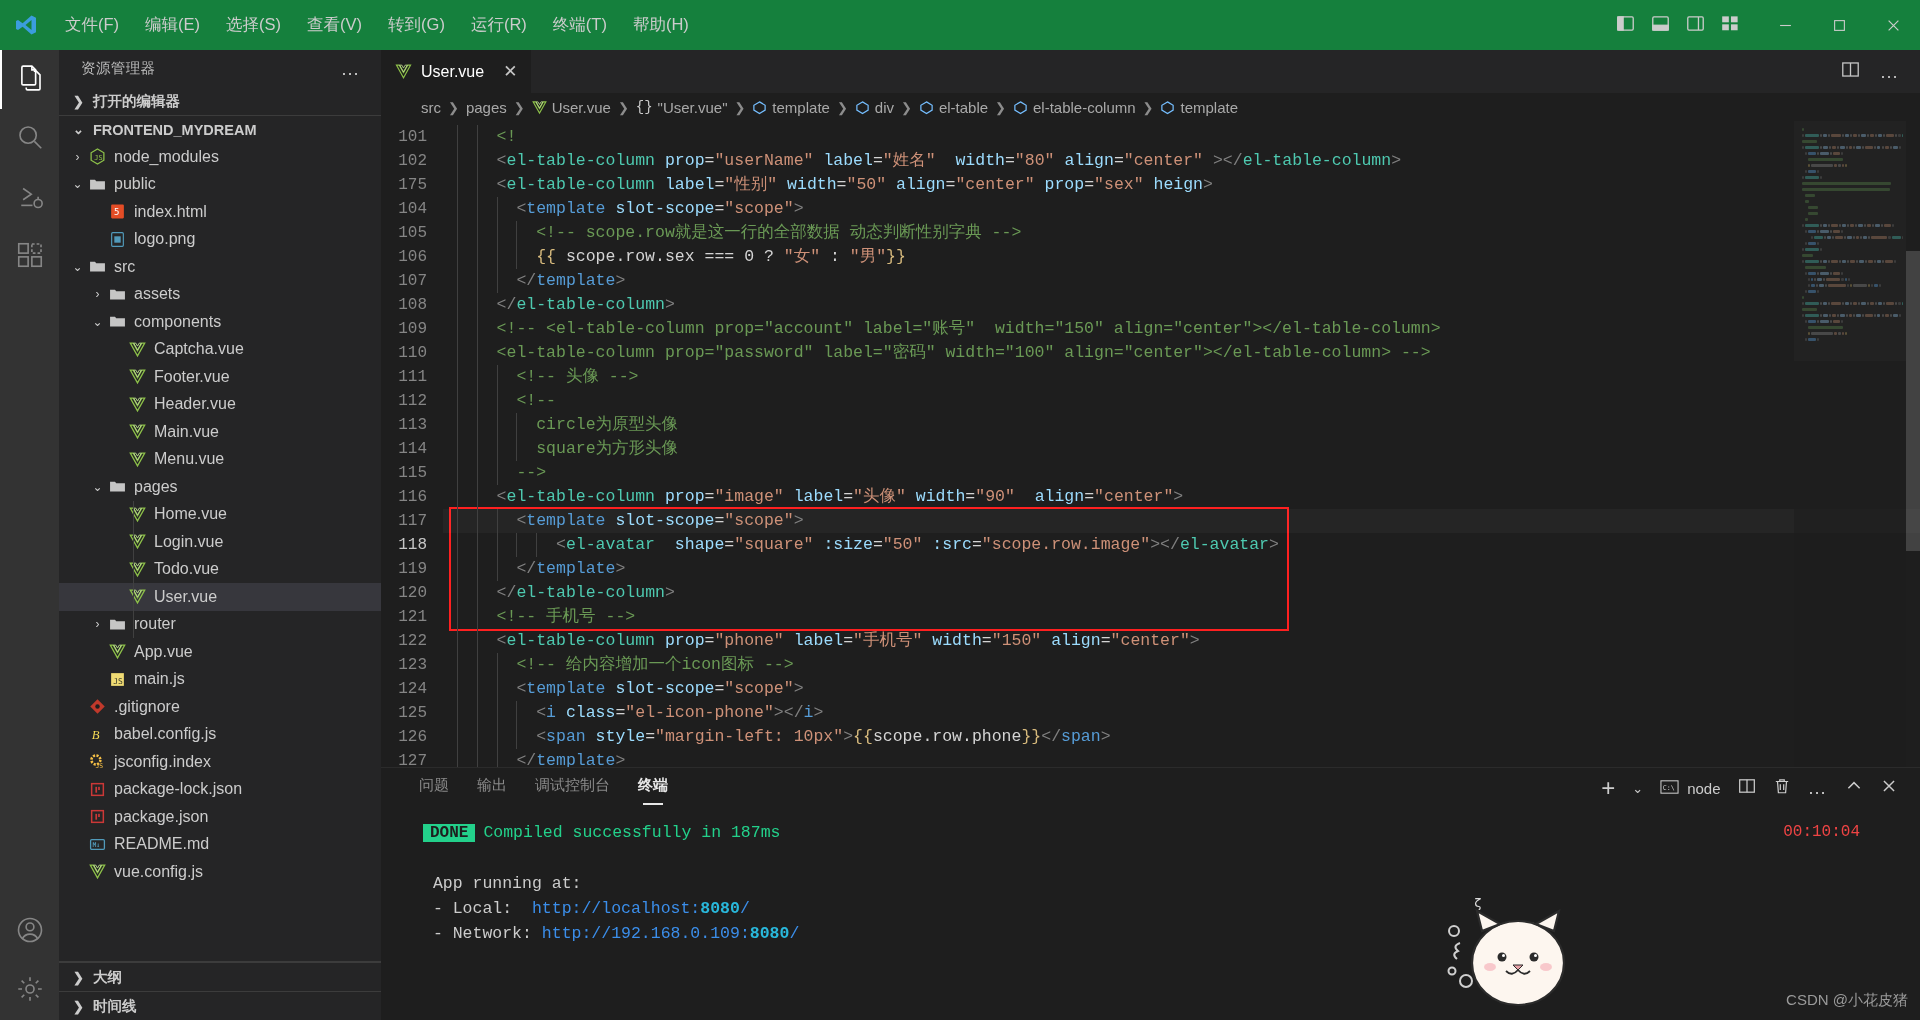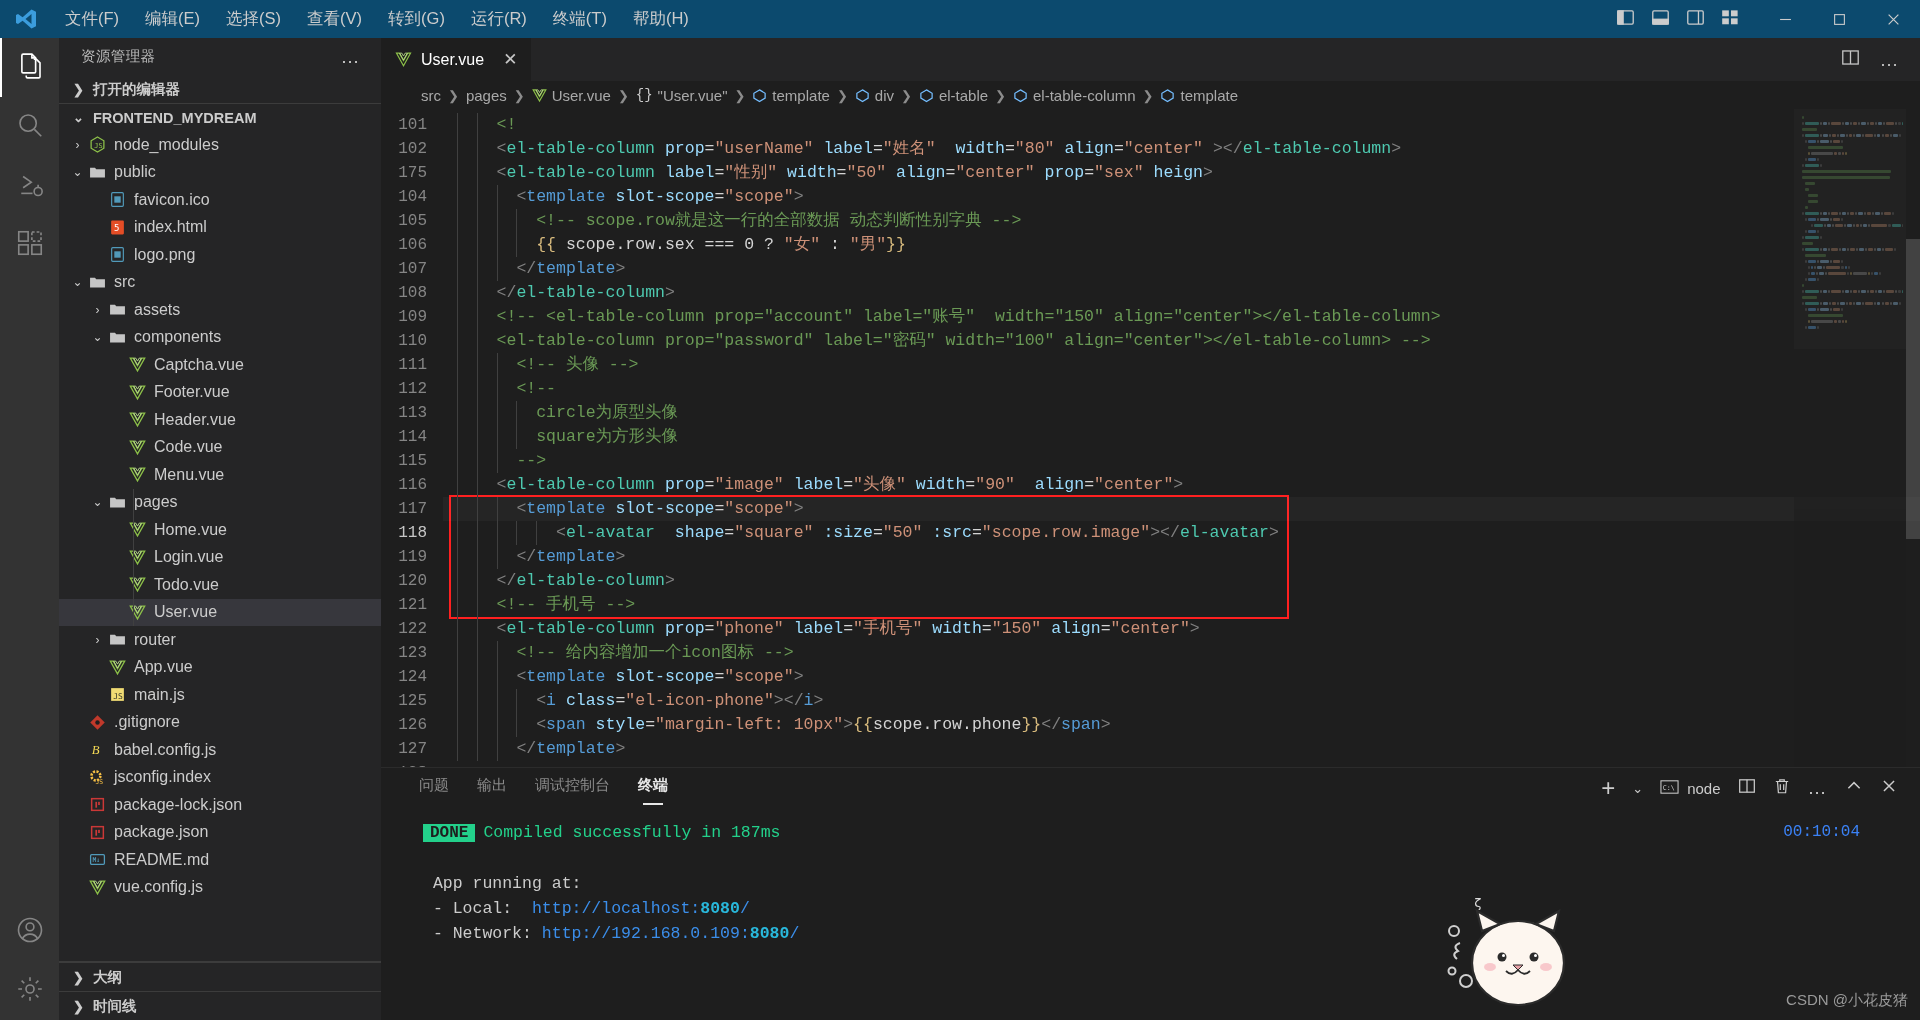--- a/index.html
+++ b/index.html
@@ -6,21 +6,21 @@
   html, body {
     width: 1920px; height: 1020px;
     background: #1e1e1e;
     font-family: "Liberation Sans", sans-serif;
     overflow: hidden;
   }
   .app { width: 1920px; height: 1020px; display: flex; flex-direction: column; background:#1e1e1e; }
 
   
   .titlebar {
-    height: 38px; background: #0c4a6e; display: flex; align-items: center;
+    height: 50px; background: #15803d; display: flex; align-items: center;
     color: #cccccc; font-size: 16px; flex: none; position: relative;
   }
   .vs-logo { width: 52px; display:flex; align-items:center; justify-content:center; }
   .vs-logo svg { width: 24px; height: 24px; }
   .menu { display: flex; align-items: center; gap: 0px; }
   .menu-item { padding: 4px 13px; font-size: 16.5px; color: #cccccc; white-space: nowrap; }
   .title-center {
     position: absolute; left: 0; right: 0; text-align: center;
     font-size: 16px; color: #cccccc; pointer-events: none;
   }
@@ -162,21 +162,21 @@
 
   .termbody { flex:1; padding: 12px 0 0 42px; font-family:"Liberation Mono", monospace;
               font-size:16.5px; color:#cccccc; position:relative; line-height:25px; }
   .done-badge {
     background:#23d18b; color:#1e1e1e; padding: 0px 7px; font-weight:bold; margin-right:8px;
     font-family:"Liberation Mono", monospace; font-size:16px;
   }
   .g { color:#23d18b; }
   .blue { color:#3b8eea; }
   .blue b { color:#29b8db; font-weight:bold;}
-  .term-time { position:absolute; right: 60px; top: 12px; color:#3b82f6; font-family:"Liberation Mono", monospace; font-size:16px;}
+  .term-time { position:absolute; right: 60px; top: 12px; color:#ef4444; font-family:"Liberation Mono", monospace; font-size:16px;}
 
   
   .sticker { position:absolute; right: 330px; bottom: 5px; width: 160px; height: 130px; }
   .csdn { position:absolute; right: 12px; bottom: 8px; color:#9a9a9a; font-size:15px; font-family:"Liberation Sans", sans-serif;}
 </style>
 </head>
 <body>
 
 <div class="app">
 
@@ -336,46 +336,35 @@
                 <path d="M1 3.6h4.6l1.2 1.4H15v7.6H1Z" fill="#c5c5c5"></path>
               </svg>
             </span>
             <span class="nm">public</span>
           </div>
           <div class="row">
             <span style="width:30px;flex:none"></span>
             <span class="chev"></span>
             <span class="ic">
               <svg viewBox="0 0 16 16">
+                <rect x="2" y="1.5" width="12" height="13" rx="1" fill="#e44d26"></rect>
+                <text x="4.6" y="11.5" font-size="8.5" fill="#fff" font-family="monospace">5</text>
+              </svg>
+            </span>
+            <span class="nm">index.html</span>
+          </div>
+          <div class="row">
+            <span style="width:30px;flex:none"></span>
+            <span class="chev"></span>
+            <span class="ic">
+              <svg viewBox="0 0 16 16">
                 <rect x="2.5" y="1.5" width="11" height="13" rx="1" fill="none" stroke="#519aba" stroke-width="1.1"></rect>
                 <rect x="5" y="5" width="6" height="6" fill="#519aba"></rect>
               </svg>
             </span>
-            <span class="nm">favicon.ico</span>
-          </div>
-          <div class="row">
-            <span style="width:30px;flex:none"></span>
-            <span class="chev"></span>
-            <span class="ic">
-              <svg viewBox="0 0 16 16">
-                <rect x="2" y="1.5" width="12" height="13" rx="1" fill="#e44d26"></rect>
-                <text x="4.6" y="11.5" font-size="8.5" fill="#fff" font-family="monospace">5</text>
-              </svg>
-            </span>
-            <span class="nm">index.html</span>
-          </div>
-          <div class="row">
-            <span style="width:30px;flex:none"></span>
-            <span class="chev"></span>
-            <span class="ic">
-              <svg viewBox="0 0 16 16">
-                <rect x="2.5" y="1.5" width="11" height="13" rx="1" fill="none" stroke="#519aba" stroke-width="1.1"></rect>
-                <rect x="5" y="5" width="6" height="6" fill="#519aba"></rect>
-              </svg>
-            </span>
             <span class="nm">logo.png</span>
           </div>
           <div class="row">
             <span style="width:10px;flex:none"></span>
             <span class="chev">⌄</span>
             <span class="ic">
               <svg viewBox="0 0 16 16">
                 <path d="M1 3.6h4.6l1.2 1.4H15v7.6H1Z" fill="#c5c5c5"></path>
               </svg>
             </span>
@@ -436,21 +425,21 @@
           </div>
           <div class="row">
             <span style="width:50px;flex:none"></span>
             <span class="chev"></span>
             <span class="ic">
               <svg viewBox="0 0 16 16">
                 <path d="M1.2 2h2.8L8 9.2 12 2h2.8L8 14Z" fill="none" stroke="#8dc149" stroke-width="1.2"></path>
                 <path d="M4.4 2h2L8 4.8 9.6 2h2L8 8.4Z" fill="none" stroke="#b8d98a" stroke-width="0.9"></path>
               </svg>
             </span>
-            <span class="nm">Code.vue</span>
+            <span class="nm">Main.vue</span>
           </div>
           <div class="row">
             <span style="width:50px;flex:none"></span>
             <span class="chev"></span>
             <span class="ic">
               <svg viewBox="0 0 16 16">
                 <path d="M1.2 2h2.8L8 9.2 12 2h2.8L8 14Z" fill="none" stroke="#8dc149" stroke-width="1.2"></path>
                 <path d="M4.4 2h2L8 4.8 9.6 2h2L8 8.4Z" fill="none" stroke="#b8d98a" stroke-width="0.9"></path>
               </svg>
             </span>

